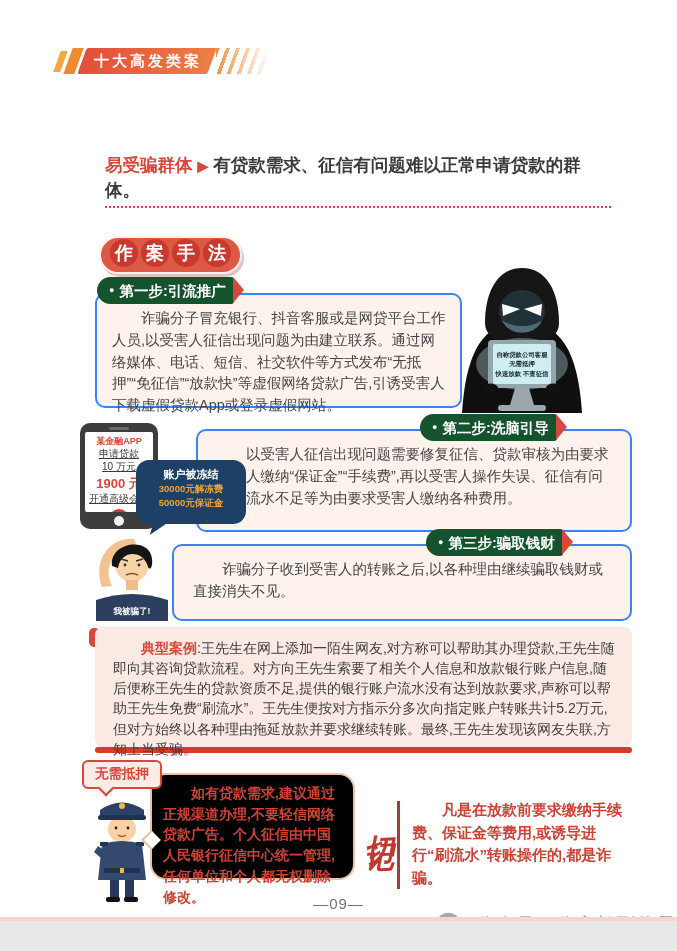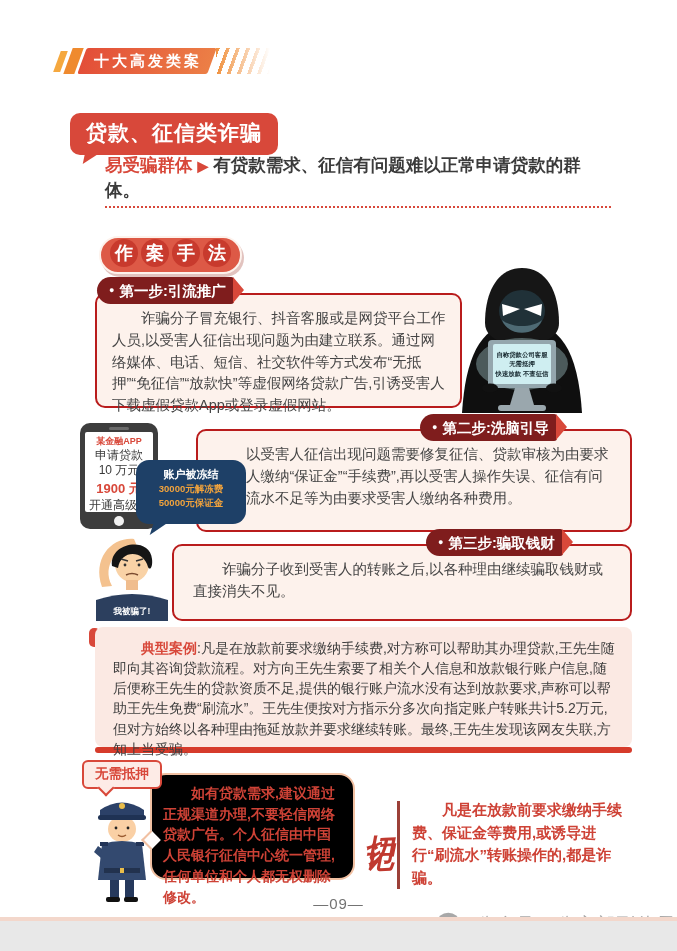--- a/index.html
+++ b/index.html
@@ -35,31 +35,31 @@
 
   
   .method-badge { left:99px; top:236px; display:flex; gap:3px; background:#dd5946;
     border:2px solid #fdf2ec; border-radius:20px; padding:5px 9px;
     box-shadow:2px 3px 0 rgba(150,40,25,.28); z-index:2; }
   .method-badge .char { width:28px; height:28px; margin-top:-4px; border-radius:50%;
     background:#c83a2d; color:#fff; font-size:18px; font-weight:bold;
     display:flex; align-items:center; justify-content:center; }
 
   
-  .step-pill { height:27px; background:#7f1d1d; color:#fff; font-size:14.5px; font-weight:bold;
+  .step-pill { height:27px; background:#14532d; color:#fff; font-size:14.5px; font-weight:bold;
     line-height:27px; padding:0 8px 0 12px; border-radius:14px 3px 3px 14px; z-index:4; white-space:nowrap; }
   .step-pill::after { content:""; position:absolute; right:-10px; top:0; width:0; height:0;
     border-top:13.5px solid transparent; border-bottom:13.5px solid transparent; border-left:11px solid #d8483a; }
   .step-pill .bullet { font-size:9px; vertical-align:3px; margin-right:5px; }
   .pill-1 { left:97px;  top:277px; }
   .pill-2 { left:420px; top:414px; }
   .pill-3 { left:426px; top:529px; }
 
   
-  .panel { background:#fdf2ec; border:2px solid #b91c1c; border-radius:10px; z-index:1; }
+  .panel { background:#fdf2ec; border:2px solid #3b82f6; border-radius:10px; z-index:1; }
   .panel-1 { left:95px;  top:293px; width:367px; height:115px; }
   .panel-2 { left:196px; top:429px; width:436px; height:103px; }
   .panel-3 { left:172px; top:544px; width:460px; height:77px; }
   .panel p { font-size:14.5px; line-height:1.5; color:#454545; text-indent:2em; }
   .panel-1 p { margin:13px 12px 0 15px; }
   .panel-2 p { margin:13px 14px 0 19px; }
   .panel-3 p { margin:13px 14px 0 19px; }
 
   
   .hacker { left:452px; top:266px; width:140px; height:147px; z-index:3; }
@@ -67,21 +67,21 @@
   
   .phone { left:80px; top:423px; width:78px; height:106px; background:#3d3d3d;
     border-radius:10px; z-index:5; }
   .phone .speaker { position:absolute; left:29px; top:4px; width:20px; height:3px;
     border-radius:2px; background:#6a6a6a; }
   .phone .screen { position:absolute; left:5px; top:9px; width:68px; height:80px;
     background:#fff; border-radius:2px; text-align:center; overflow:hidden; }
   .phone .home { position:absolute; left:34px; bottom:3px; width:10px; height:10px;
     border-radius:50%; background:#f2f2f2; }
   .scr-app { margin-top:3px; font-size:9px; font-weight:bold; color:#d8483a; }
-  .scr-line { font-size:12px; color:#3a3a3a; line-height:1.25; }
+  .scr-line { font-size:10px; color:#3a3a3a; line-height:1.25;text-decoration:underline; }
   .scr-fee { font-size:13px; font-weight:bold; color:#d8483a; margin-top:2px; }
   .alert-dot { margin:3px auto 0; width:20px; height:20px; border-radius:50%;
     background:#d63b2b; color:#fff; font-size:13px; font-weight:bold; line-height:20px; }
   .freeze-bubble { left:136px; top:460px; width:110px; height:64px; background:#1e4067;
     border-radius:13px; z-index:6; text-align:center; }
   .freeze-bubble::after { content:""; position:absolute; left:16px; bottom:-11px; width:0; height:0;
     border-top:14px solid #1e4067; border-right:16px solid transparent; transform:skewX(-18deg); }
   .fb-title { margin-top:7px; font-size:11px; font-weight:bold; color:#fff; }
   .fb-line { font-size:9.5px; font-weight:bold; color:#f2a33c; line-height:1.45; }
 
@@ -129,21 +129,20 @@
 <body>
 
 <div class="page">
 
   <div class="abs hdr-slash1"></div>
   <div class="abs hdr-slash2"></div>
   <div class="abs hdr-banner"></div>
   <div class="abs hdr-text">十大高发类案</div>
   <div class="abs hdr-stripes"></div>
 
-  <div class="abs title-bubble">贷款、征信类诈骗</div>
   <div class="abs audience">
     <span class="red">易受骗群体</span><span class="arrow">▶</span><span>有贷款需求、征信有问题难以正常申请贷款的群体。</span>
   </div>
   <div class="abs dotted-rule"></div>
 
   <div class="abs method-badge">
     <span class="char">作</span>
     <span class="char">案</span>
     <span class="char">手</span>
     <span class="char">法</span>
@@ -210,21 +209,21 @@
     <circle cx="37" cy="33" r="1.4" fill="#333333"></circle>
     <circle cx="51" cy="33" r="1.4" fill="#333333"></circle>
     <path d="M38,43 Q44,40 50,43" stroke="#7a4a2f" stroke-width="1.4" fill="none"></path>
     <rect x="38" y="48" width="12" height="10" fill="#f0bd8e"></rect>
     <path d="M8,68 Q44,56 80,68 L80,89 L8,89 Z" fill="#2c3f5e"></path>
     <text x="44" y="82" font-size="8.5" font-weight="bold" fill="#ffffff" text-anchor="middle">我被骗了!</text>
   </svg>
 
   <div class="abs case-tab"></div>
   <div class="abs case-panel">
-    <p><span class="case-label">典型案例</span><span>:凡是在放款前要求缴纳手续费,对方称可以帮助其办理贷款,王先生随即向其咨询贷款流程。对方向王先生索要了相关个人信息和放款银行账户信息,随后便称王先生的贷款资质不足,提供的银行账户流水没有达到放款要求,声称可以帮助王先生免费“刷流水”。王先生便按对方指示分多次向指定账户转账共计5.2万元,但对方始终以各种理由拖延放款并要求继续转账。最终,王先生发现该网友失联,方知上当受骗。</span></p>
+    <p><span class="case-label">典型案例</span><span>:王先生在网上添加一陌生网友,对方称可以帮助其办理贷款,王先生随即向其咨询贷款流程。对方向王先生索要了相关个人信息和放款银行账户信息,随后便称王先生的贷款资质不足,提供的银行账户流水没有达到放款要求,声称可以帮助王先生免费“刷流水”。王先生便按对方指示分多次向指定账户转账共计5.2万元,但对方始终以各种理由拖延放款并要求继续转账。最终,王先生发现该网友失联,方知上当受骗。</span></p>
   </div>
   <div class="abs case-bar"></div>
 
   <div class="abs tip-label">无需抵押</div>
   <svg class="abs officer" viewBox="0 0 72 115" xmlns="http://www.w3.org/2000/svg">
     <ellipse cx="8" cy="48" rx="6" ry="7" fill="#ffffff"></ellipse>
     <path d="M12,54 L26,64 L22,72 L8,60 Z" fill="#33496f"></path>
     <ellipse cx="36" cy="37" rx="14" ry="13" fill="#fad0a5"></ellipse>
     <path d="M14,18 Q36,3 58,18 L58,24 L14,24 Z" fill="#2c4168"></path>
     <rect x="12" y="23" width="48" height="5" rx="2.5" fill="#1f3254"></rect>

